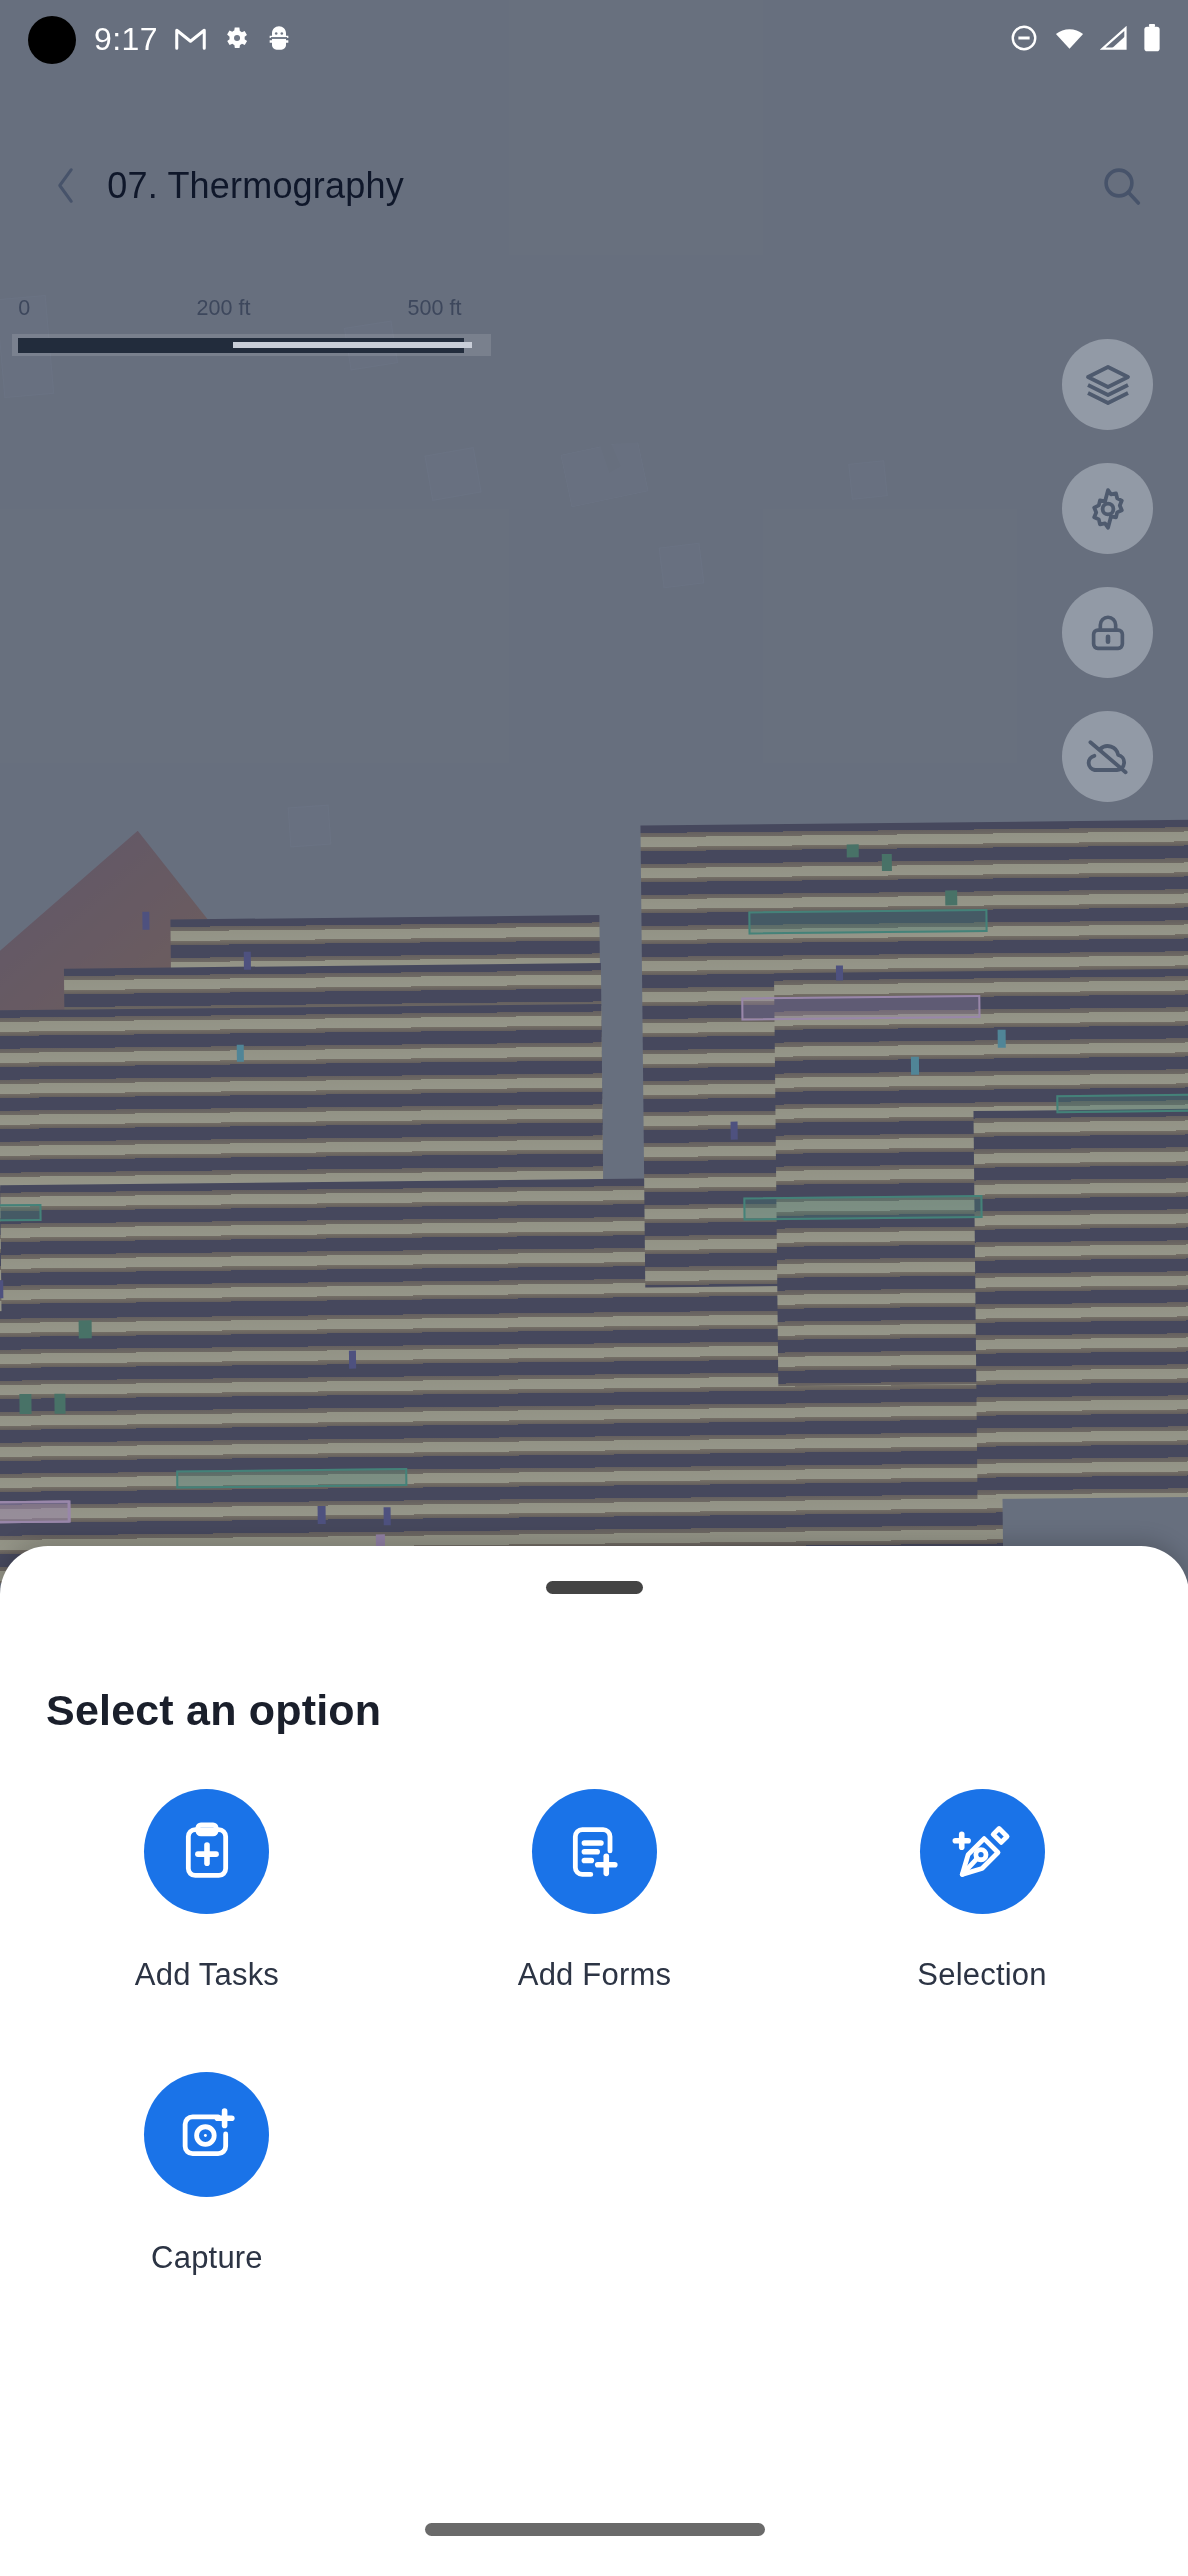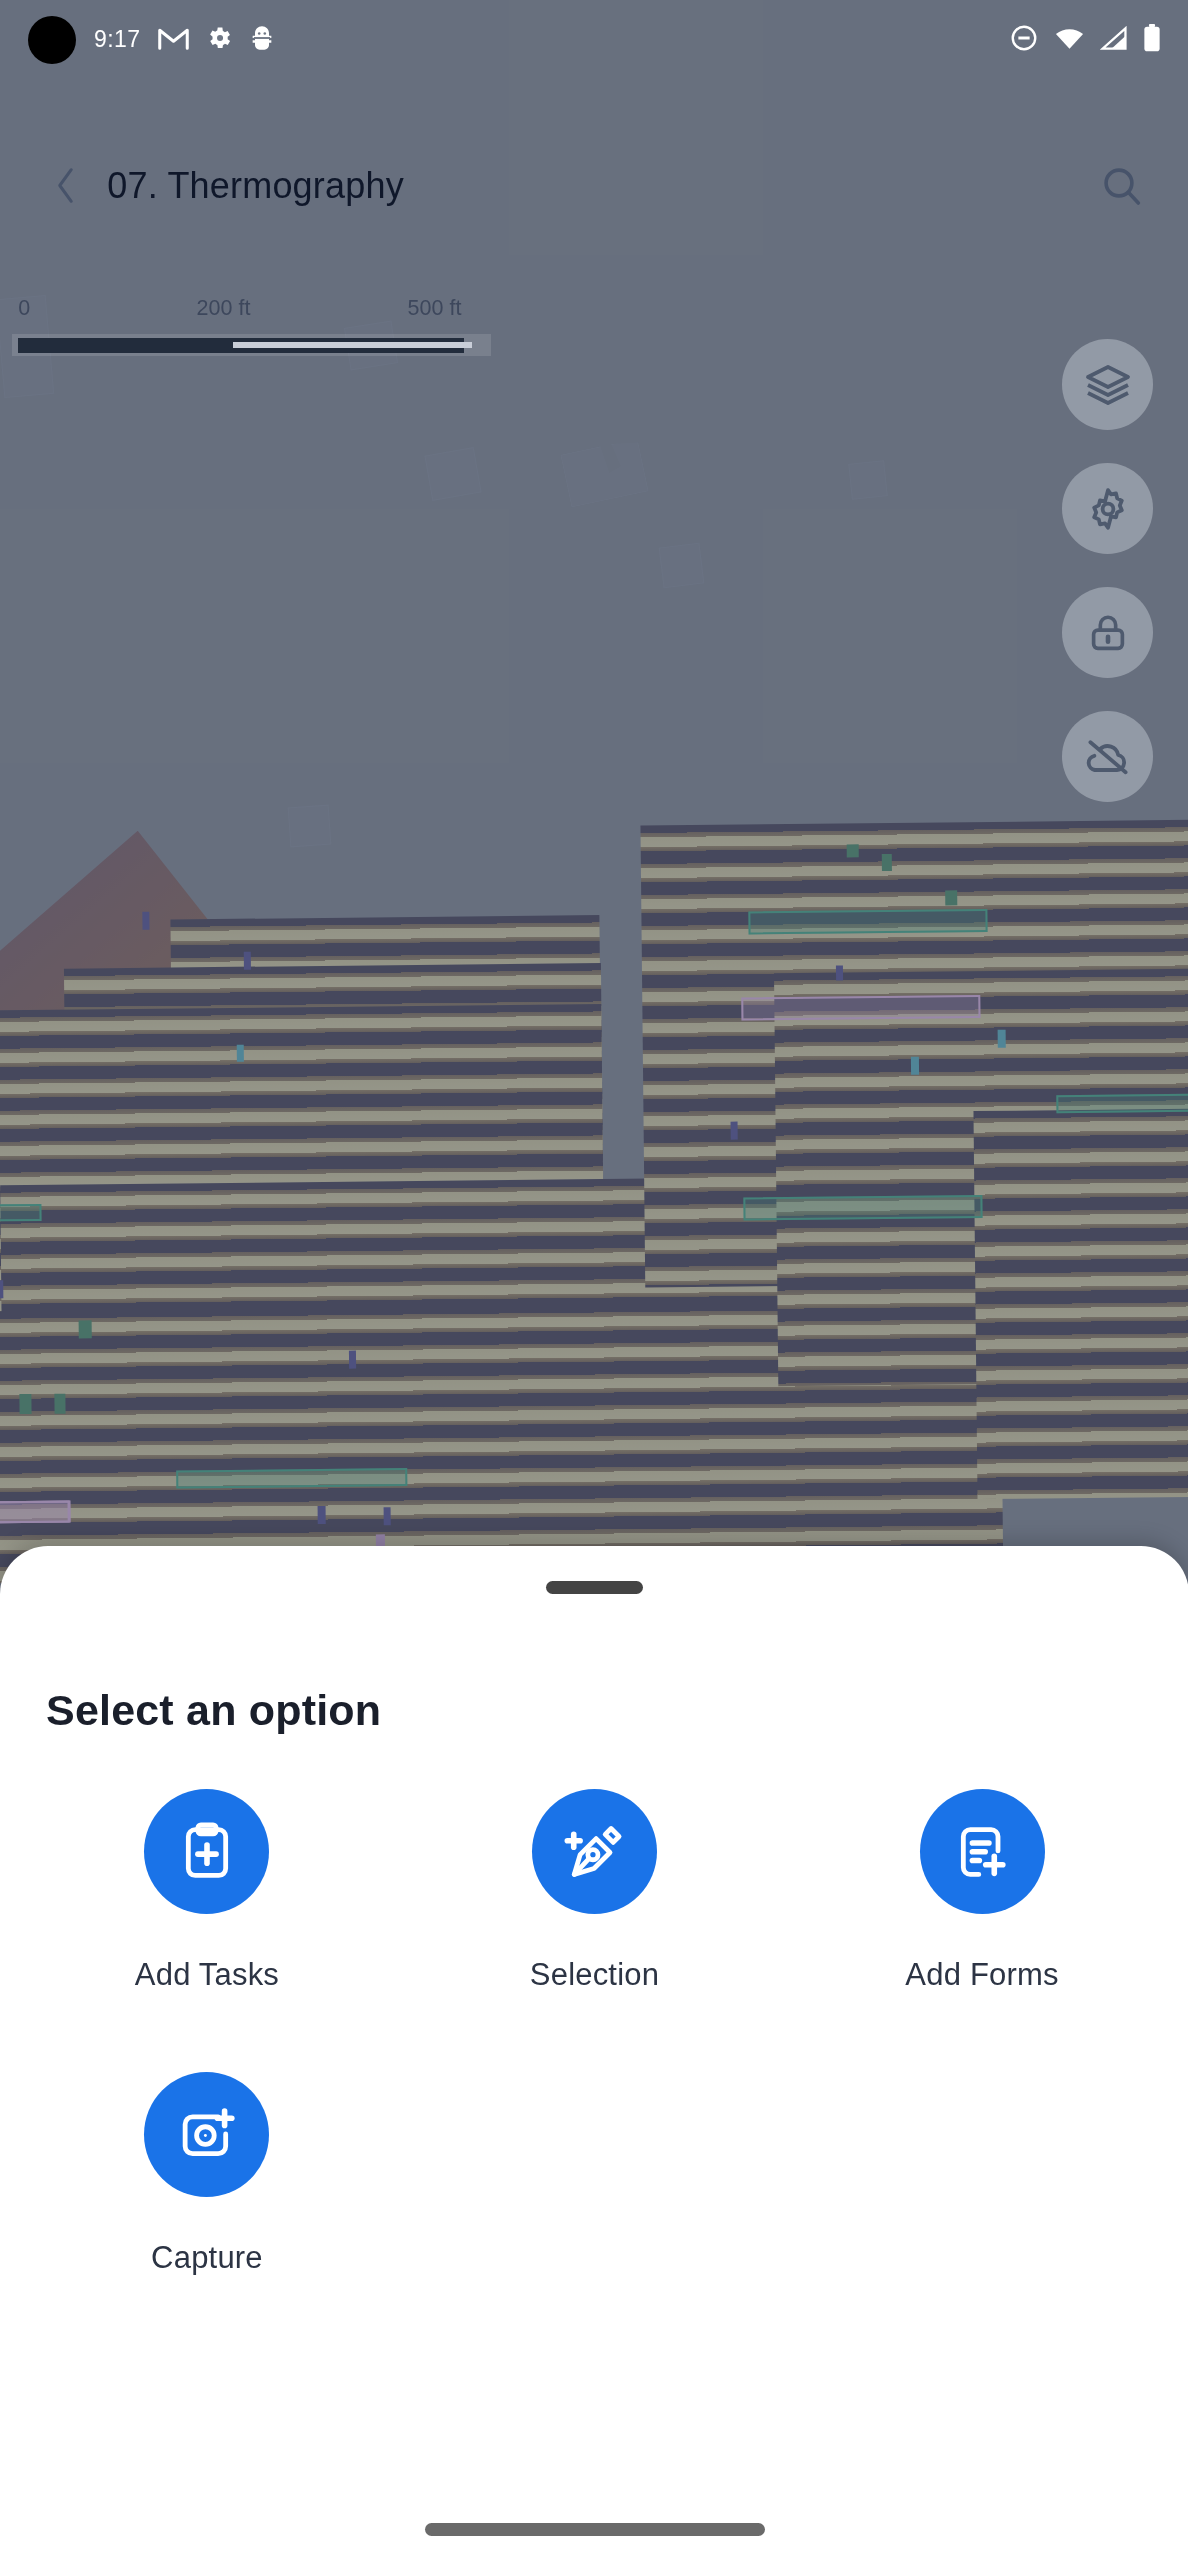--- a/index.html
+++ b/index.html
@@ -65,21 +65,21 @@
     position:absolute; left:0; top:0; width:1189px; height:79px;
     display:flex; align-items:center;
     padding:0 28px;
     color:#ffffff;
     z-index:30;
   }
   #camera-punch{
     width:48px; height:48px; border-radius:50%;
     background:#000; margin-right:18px;
   }
-  #clock{ font-size:23px; letter-spacing:0.4px;text-align:right; }
+  #clock{ font-size:32px; letter-spacing:0.4px;text-align:right; }
   .sb-icons-left{ display:flex; align-items:center; gap:15px; margin-left:16.5px; }
   .sb-right{ margin-left:auto; display:flex; align-items:center; gap:15px; }
   .sbi{ display:block; }
 
   
   #app-bar{
     position:absolute; left:0; top:140px; width:1189px; height:91px;
     display:flex; align-items:center; padding:0 36px;
     z-index:30;
   }
@@ -354,53 +354,53 @@
     <div class="option-item">
       <div class="option-circle">
         <svg width="64" height="64" viewBox="0 0 24 24" fill="none" stroke="#fff" stroke-width="1.8" stroke-linejoin="round" stroke-linecap="round">
           <rect x="5" y="3.6" width="14" height="17.2" rx="2.6"></rect>
           <rect x="8.6" y="1.8" width="6.8" height="3.4" rx="1.1"></rect>
           <line x1="12" y1="9.4" x2="12" y2="16.2" stroke-width="2.1"></line>
           <line x1="8.6" y1="12.8" x2="15.4" y2="12.8" stroke-width="2.1"></line>
         </svg>
       </div>
       <div class="option-label">Add Tasks</div>
+    </div>
+
+    <div class="option-item">
+      <div class="option-circle">
+        <svg width="64" height="64" viewBox="0 0 24 24" fill="none" stroke="#fff" stroke-width="1.8" stroke-linejoin="round" stroke-linecap="round">
+          <path d="M18 11.6V6.2A2.6 2.6 0 0015.4 3.6H7.6A2.6 2.6 0 005 6.2v11.6A2.6 2.6 0 007.6 20.4h3.2"></path>
+          <line x1="8.4" y1="8.6" x2="14.6" y2="8.6" stroke-width="2.1"></line>
+          <line x1="8.4" y1="11.9" x2="13.2" y2="11.9" stroke-width="2.1"></line>
+          <line x1="8.4" y1="15.2" x2="11" y2="15.2" stroke-width="2.1"></line>
+          <line x1="16.6" y1="13.6" x2="16.6" y2="20" stroke-width="2.1"></line>
+          <line x1="13.4" y1="16.8" x2="19.8" y2="16.8" stroke-width="2.1"></line>
+        </svg>
+      </div>
+      <div class="option-label">Add Forms</div>
     </div>
 
     <div class="option-item">
       <div class="option-circle">
         <svg width="64" height="64" viewBox="0 0 24 24" fill="none" stroke="#fff" stroke-width="1.8" stroke-linejoin="round" stroke-linecap="round">
           <path d="M4.6 20.4l2.2-7.4 6-6 5.2 5.2-6 6z"></path>
           <path d="M16.2 5.4l2.2-2.2 3 3-2.2 2.2z"></path>
           <circle cx="11.6" cy="13" r="1.9"></circle>
           <line x1="4.6" y1="20.4" x2="10.2" y2="14.4"></line>
           <line x1="4.4" y1="5.4" x2="4.4" y2="10.2" stroke-width="2.1"></line>
           <line x1="2" y1="7.8" x2="6.8" y2="7.8" stroke-width="2.1"></line>
         </svg>
       </div>
       <div class="option-label">Selection</div>
     </div>
 
     <div class="option-item">
       <div class="option-circle">
         <svg width="64" height="64" viewBox="0 0 24 24" fill="none" stroke="#fff" stroke-width="1.8" stroke-linejoin="round" stroke-linecap="round">
-          <path d="M18 11.6V6.2A2.6 2.6 0 0015.4 3.6H7.6A2.6 2.6 0 005 6.2v11.6A2.6 2.6 0 007.6 20.4h3.2"></path>
-          <line x1="8.4" y1="8.6" x2="14.6" y2="8.6" stroke-width="2.1"></line>
-          <line x1="8.4" y1="11.9" x2="13.2" y2="11.9" stroke-width="2.1"></line>
-          <line x1="8.4" y1="15.2" x2="11" y2="15.2" stroke-width="2.1"></line>
-          <line x1="16.6" y1="13.6" x2="16.6" y2="20" stroke-width="2.1"></line>
-          <line x1="13.4" y1="16.8" x2="19.8" y2="16.8" stroke-width="2.1"></line>
-        </svg>
-      </div>
-      <div class="option-label">Add Forms</div>
-    </div>
-
-    <div class="option-item">
-      <div class="option-circle">
-        <svg width="64" height="64" viewBox="0 0 24 24" fill="none" stroke="#fff" stroke-width="1.8" stroke-linejoin="round" stroke-linecap="round">
           <path d="M16.2 5.2H6.6A2.8 2.8 0 003.8 8v8.2A2.8 2.8 0 006.6 19h9.6a2.8 2.8 0 002.8-2.8v-4.6"></path>
           <circle cx="11.4" cy="12.2" r="3.3"></circle>
           <circle cx="11.4" cy="12.2" r="0.55" fill="#fff" stroke="none"></circle>
           <line x1="18.6" y1="3" x2="18.6" y2="8.4" stroke-width="2.1"></line>
           <line x1="15.9" y1="5.7" x2="21.3" y2="5.7" stroke-width="2.1"></line>
         </svg>
       </div>
       <div class="option-label">Capture</div>
     </div>
 

